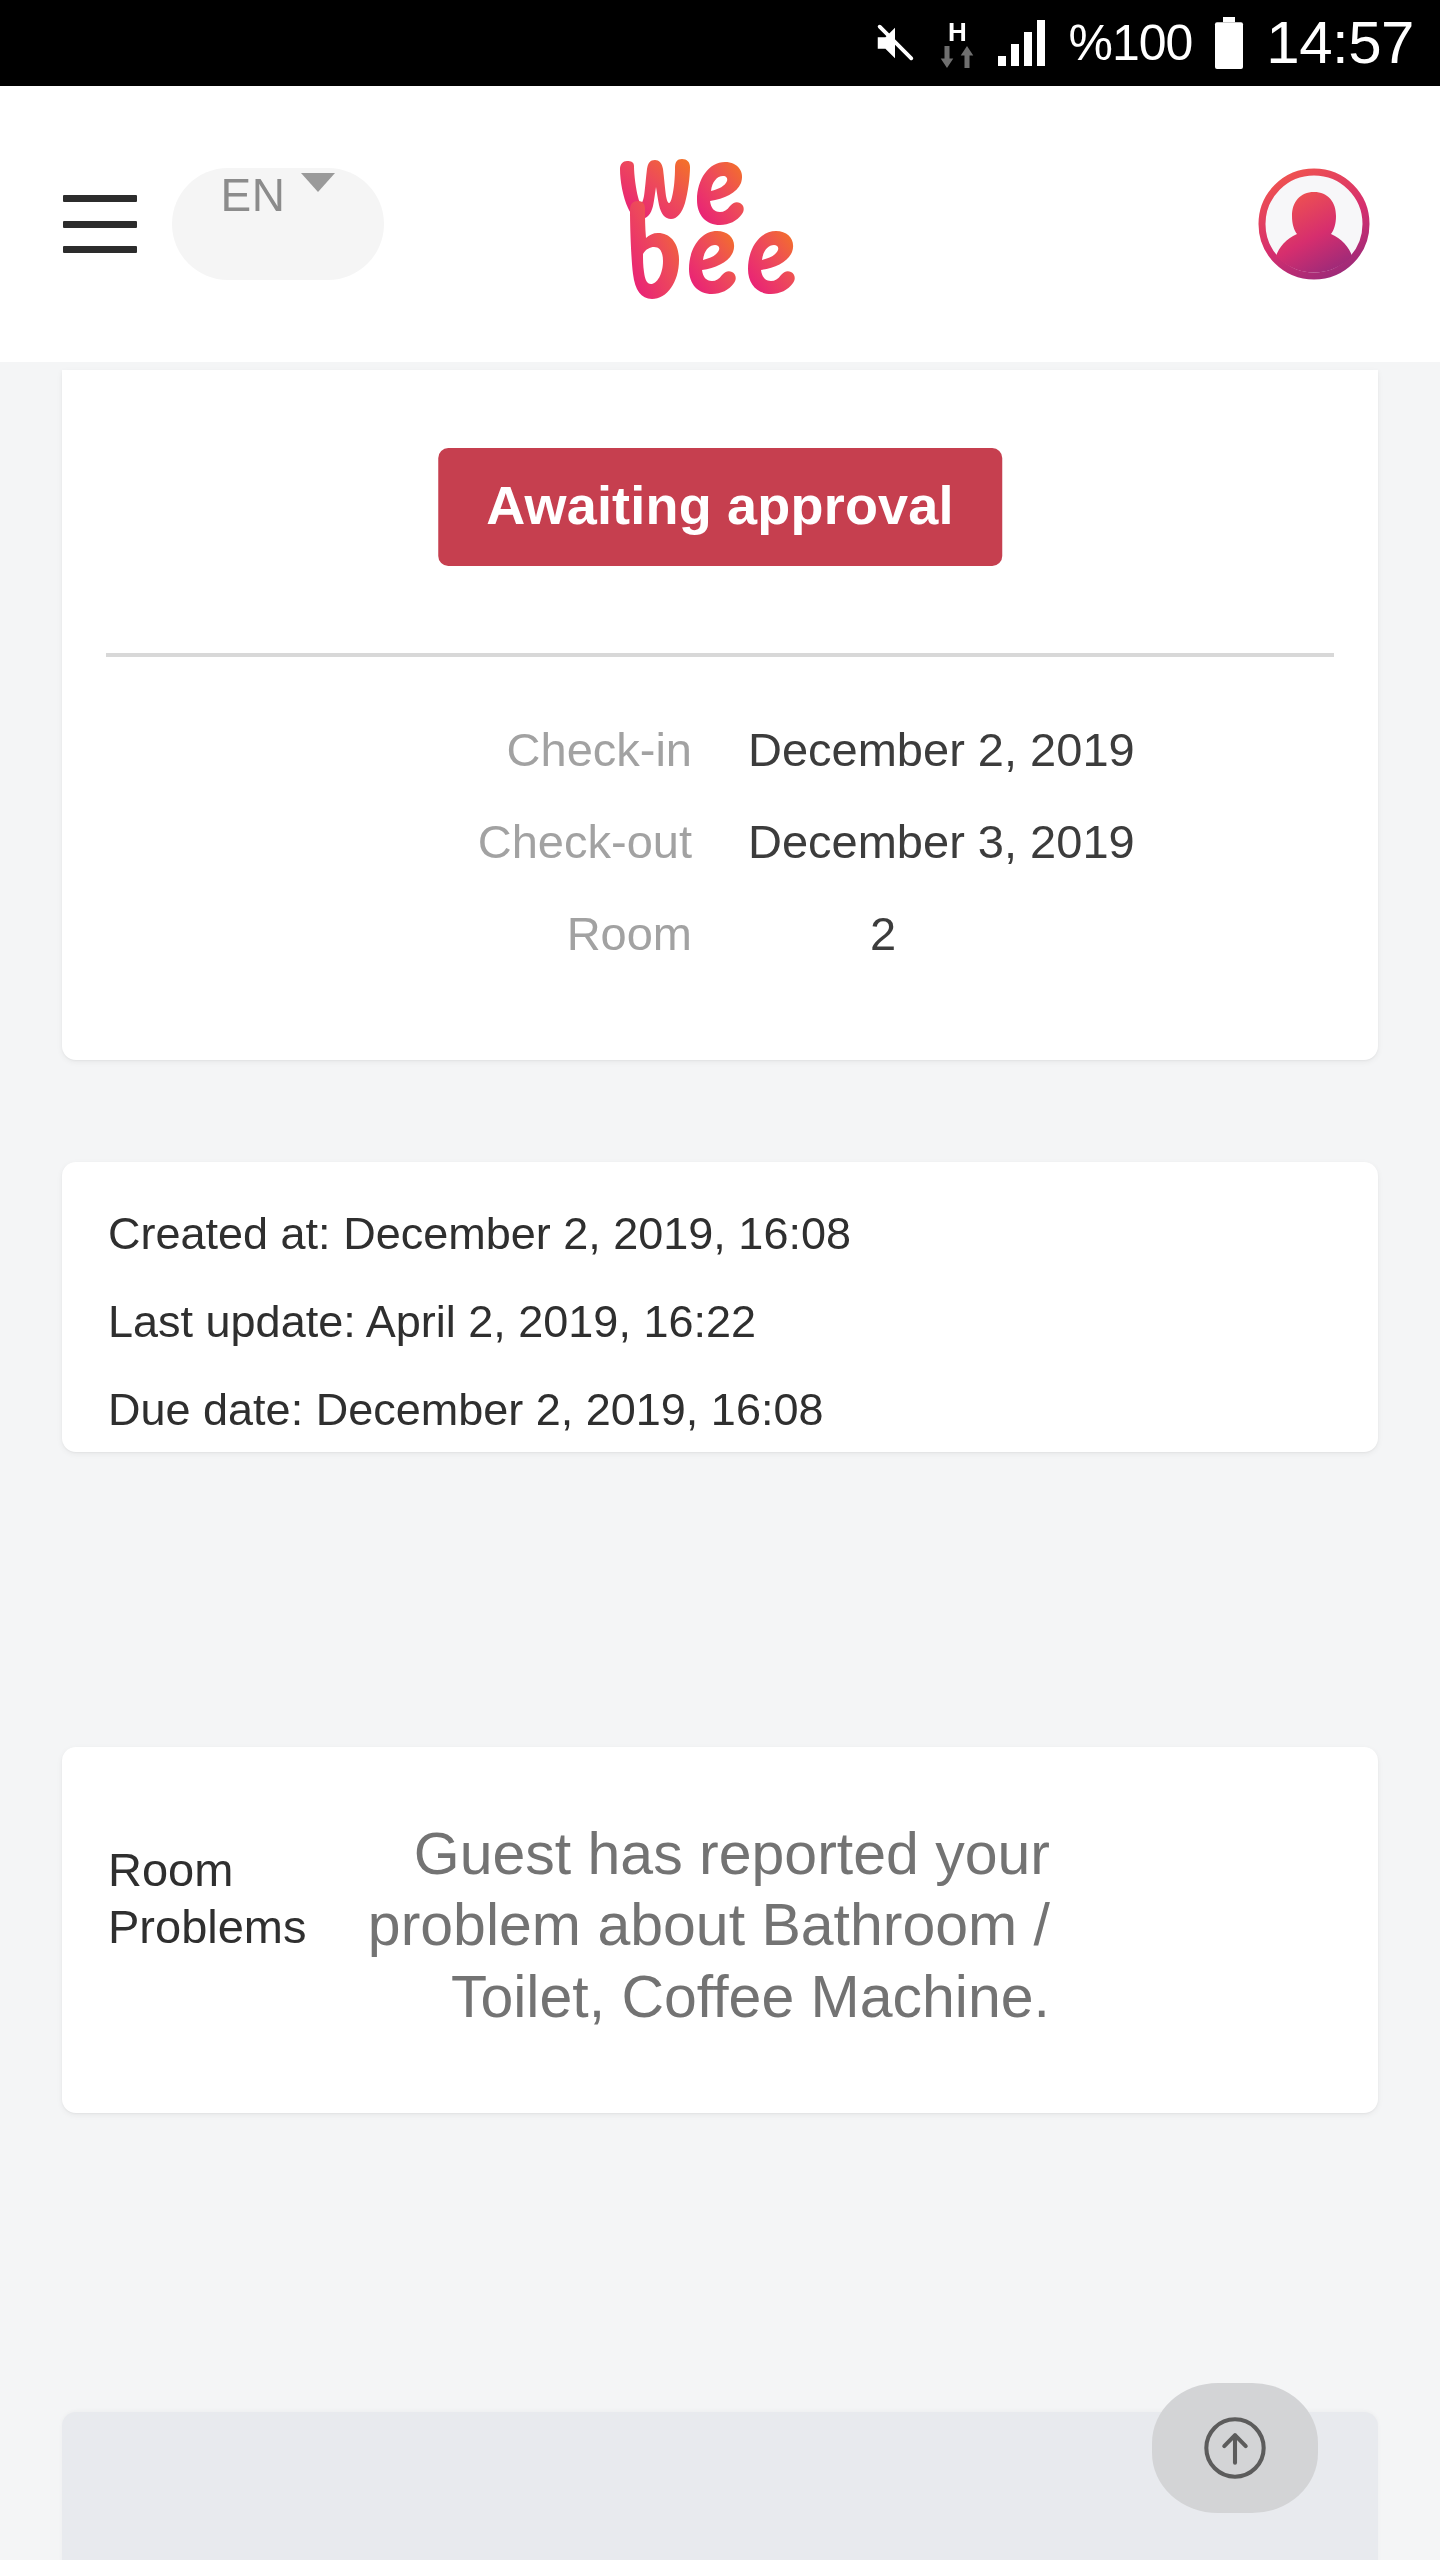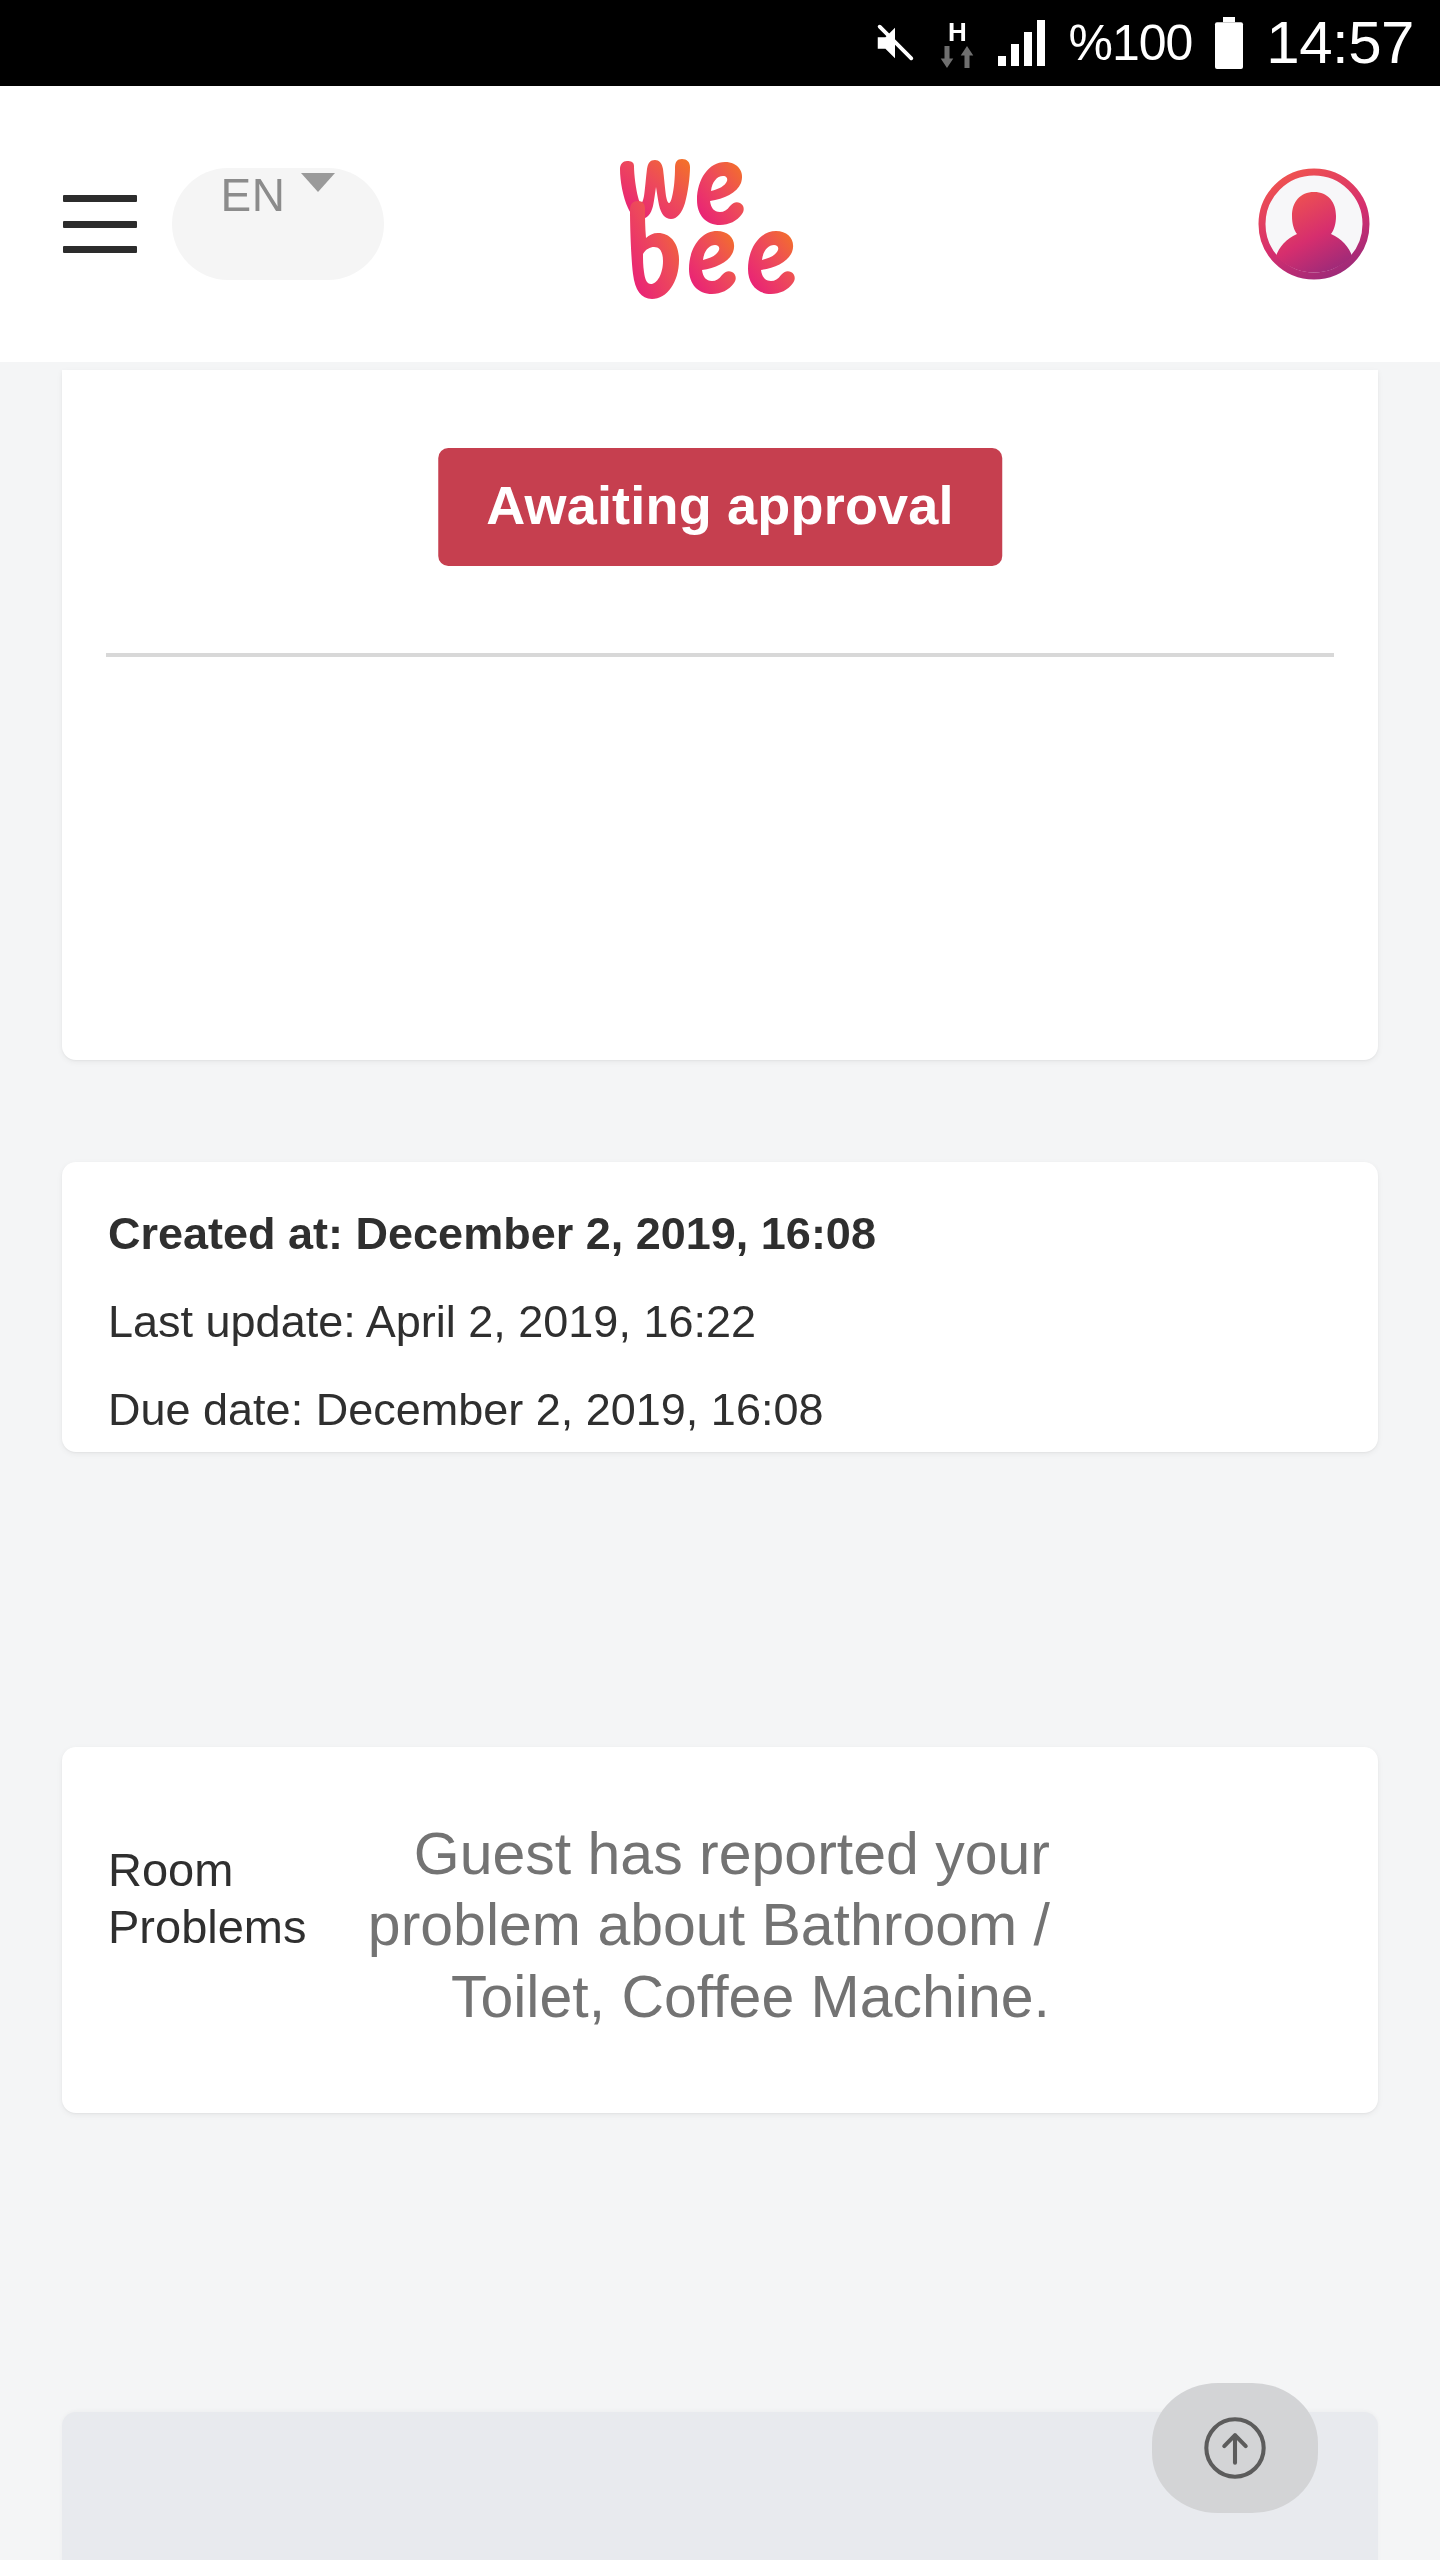--- a/index.html
+++ b/index.html
@@ -90,21 +90,21 @@
     width:50%; text-align:left; padding-left:28px;
     font-size:47px; color:#3c3c3c; font-weight:400;
   }
   .info-row.room .info-value{ text-align:left; padding-left:150px; }
 
   
   #card-meta{ top:800px; height:290px; }
   .meta-line{
     position:absolute; left:46px; font-size:45px; color:#2f2f2f; white-space:nowrap;
   }
-  .meta-line.l1{ top:46px;font-weight:bold; }
+  .meta-line.l1{ top:46px; }
   .meta-line.l2{ top:134px; }
   .meta-line.l3{ top:222px; }
 
   
   #card-problems{ top:1385px; height:366px; }
   .problem-label{
     position:absolute; left:46px; top:94px; width:250px;
     font-size:47px; color:#2f2f2f; line-height:1.22;
   }
   .problem-text{
@@ -227,20 +227,34 @@
     </div>
   </div>
 
   <div class="page">
 
     <div class="card" id="card-status">
       <div class="status-badge">Awaiting approval</div>
 
       <div class="divider"></div>
 
+      <div class="info-rows">
+        <div class="info-row">
+          <div class="info-label">Check-in</div>
+          <div class="info-value">December 2, 2019</div>
+        </div>
+        <div class="info-row">
+          <div class="info-label">Check-out</div>
+          <div class="info-value">December 3, 2019</div>
+        </div>
+        <div class="info-row room">
+          <div class="info-label">Room</div>
+          <div class="info-value">2</div>
+        </div>
+      </div>
     </div>
 
     <div class="card" id="card-meta">
       <div class="meta-line l1">Created at: December 2, 2019, 16:08</div>
       <div class="meta-line l2">Last update: April 2, 2019, 16:22</div>
       <div class="meta-line l3">Due date: December 2, 2019, 16:08</div>
     </div>
 
     <div class="card" id="card-problems">
       <div class="problem-label">Room Problems</div>

